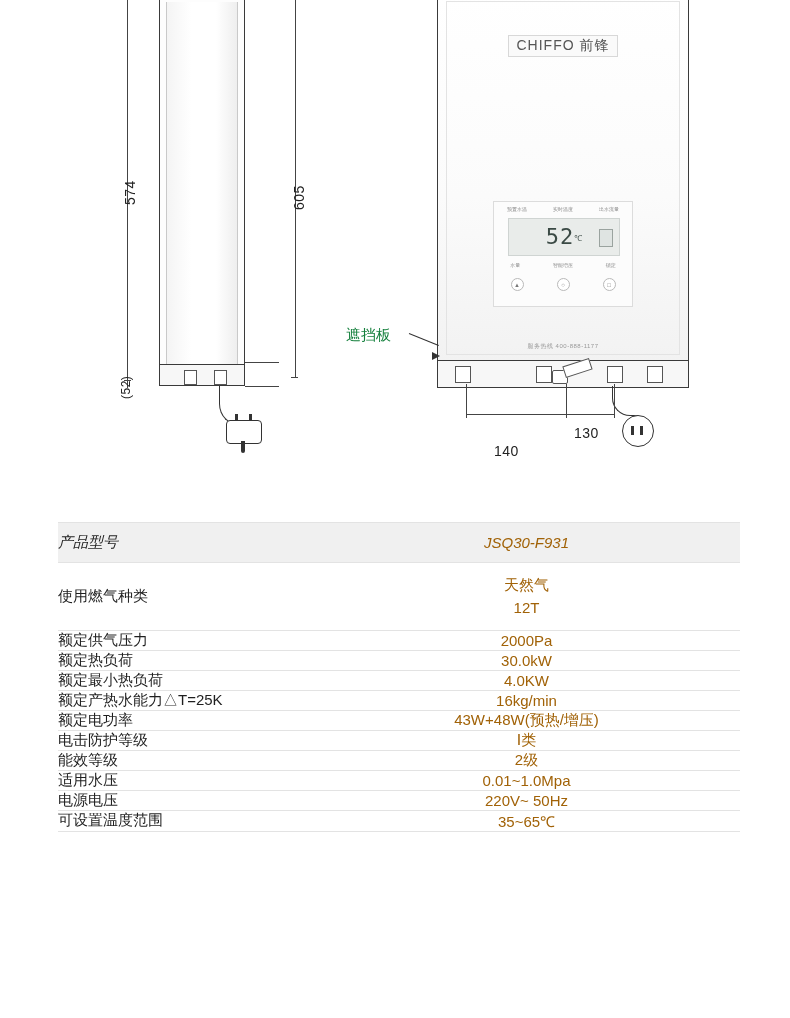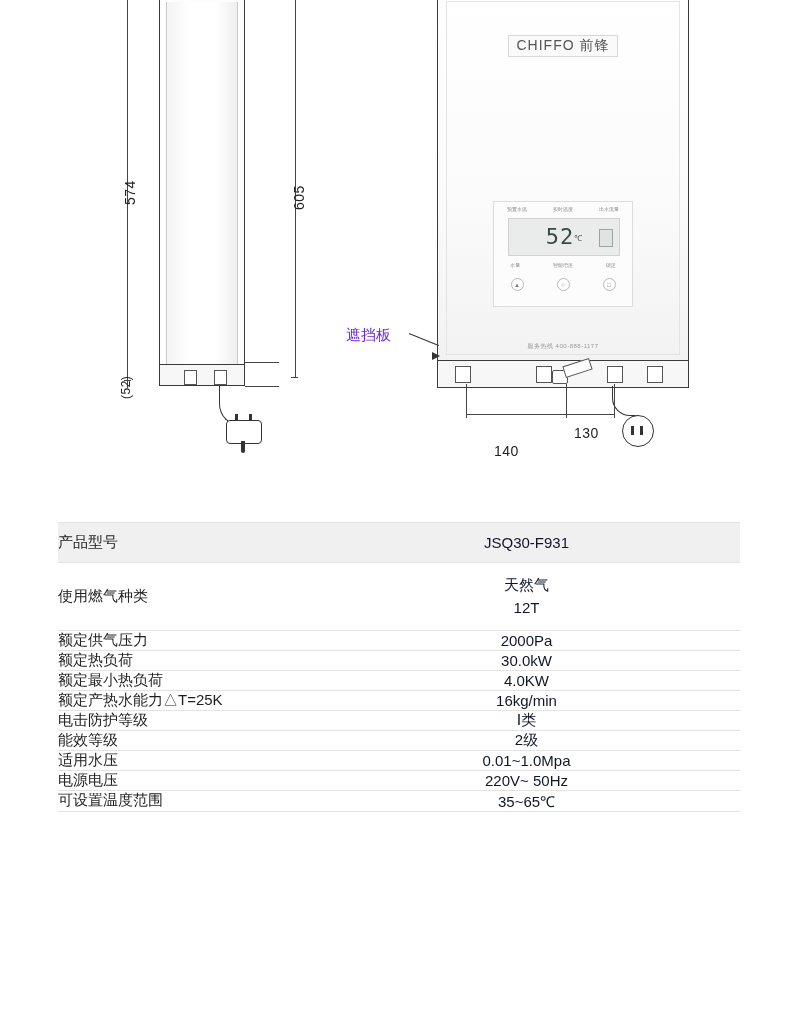--- a/index.html
+++ b/index.html
@@ -346,21 +346,21 @@
     border-bottom-left-radius: 18px;
     box-sizing: border-box;
   }
 
   
   .callout-label {
     position: absolute;
     left: 346px;
     top: 326px;
     font-size: 15px;
-    color: #6d28d9;
+    color: #15803d;
     white-space: nowrap;
   }
   .callout-arrow {
     position: absolute;
     left: 432px;
     top: 352px;
     width: 0; height: 0;
     border-top: 4px solid transparent;
     border-bottom: 4px solid transparent;
     border-left: 8px solid #333;
@@ -395,24 +395,24 @@
     padding: 0 0;
     vertical-align: middle;
   }
   td.k {
     width: 255px;
     padding-left: 14px;
     color: #1f1f1f;
   }
   td.v {
     text-align: center;
-    color: #0f172a;
+    color: #a16207;
   }
   tr.head { background: #f0f0f0; }
-  tr.head td { padding: 10px 0; }
+  tr.head td { padding: 10px 0; font-style: italic; }
   tr.tall td { padding: 10px 0; }
   .v-two-line { line-height: 1.55; }
 </style>
 </head>
 <body>
 
 <div class="diagram">
 
   <div class="side-view-body"></div>
   <div class="side-view-inner"></div>
@@ -518,20 +518,24 @@
         </tr>
         <tr>
           <td class="k">额定最小热负荷</td>
           <td class="v">4.0KW</td>
         </tr>
         <tr>
           <td class="k">额定产热水能力△T=25K</td>
           <td class="v">16kg/min</td>
         </tr>
         <tr>
+          <td class="k">额定电功率</td>
+          <td class="v">43W+48W(预热/增压)</td>
+        </tr>
+        <tr>
           <td class="k">电击防护等级</td>
           <td class="v">Ⅰ类</td>
         </tr>
         <tr>
           <td class="k">能效等级</td>
           <td class="v">2级</td>
         </tr>
         <tr>
           <td class="k">适用水压</td>
           <td class="v">0.01~1.0Mpa</td>

